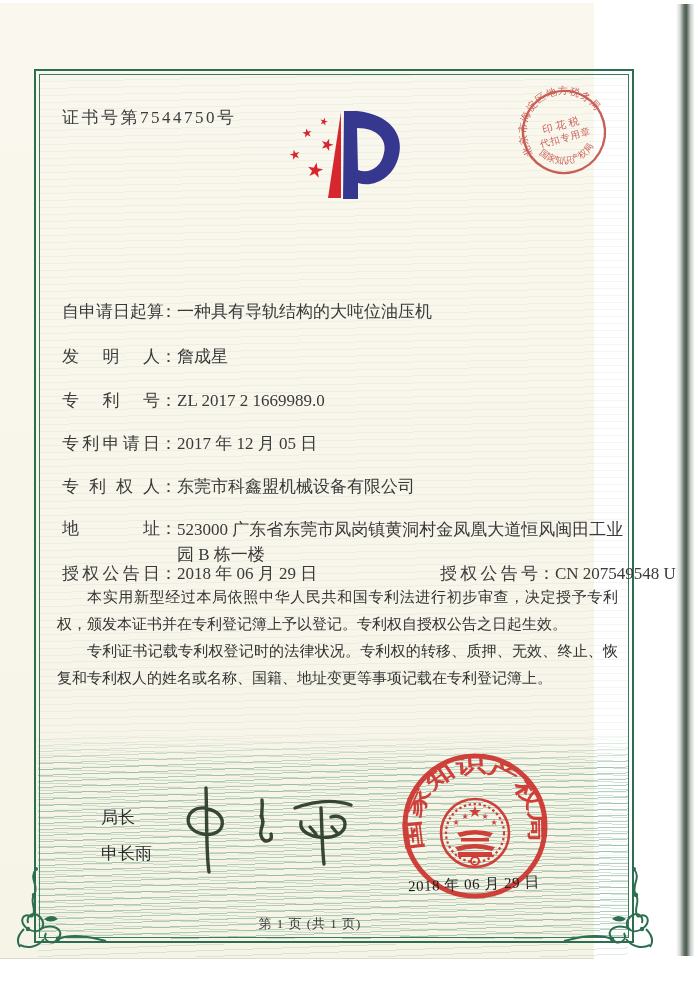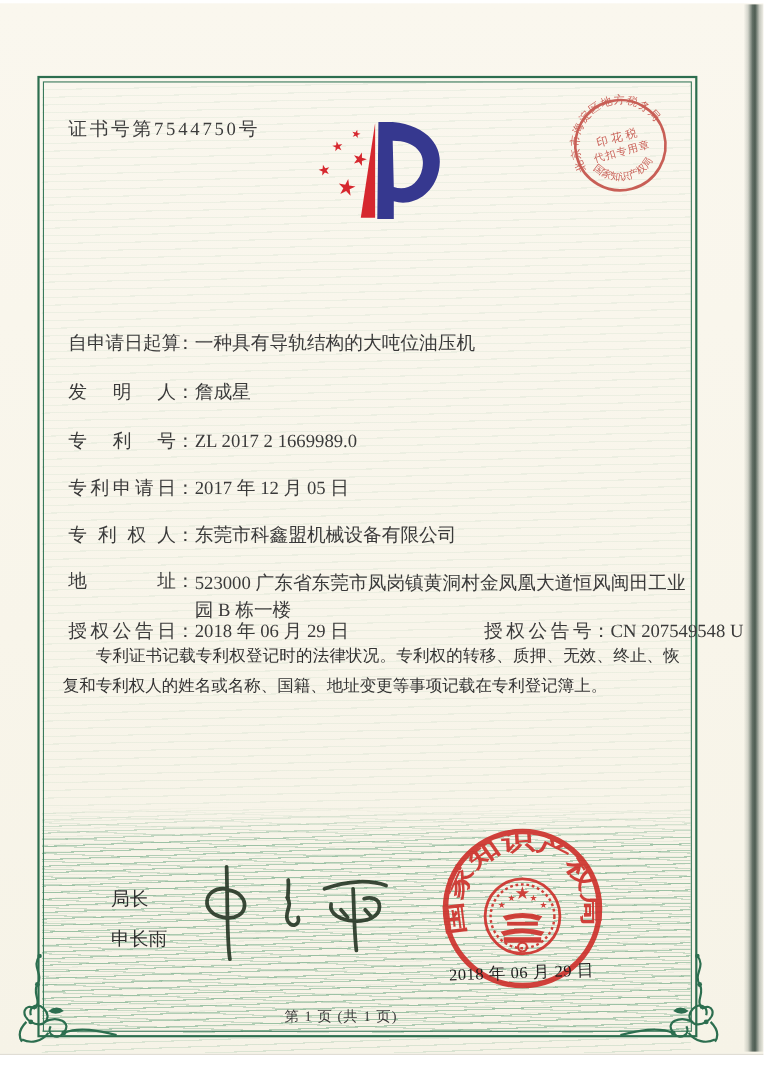--- a/index.html
+++ b/index.html
@@ -1,18 +1,18 @@
 <!DOCTYPE html>
 <html><head>
 <meta charset="utf-8">
 <style>
   html,body{margin:0;padding:0;background:#ffffff;}
   body{width:700px;height:990px;position:relative;overflow:hidden;
        font-family:"Liberation Serif","DejaVu Serif",serif;}
-  .paper{position:absolute;left:0;top:3px;width:694px;height:955px;
+  .paper{position:absolute;left:0;top:3px;width:594px;height:955px;
          background:linear-gradient(180deg,#faf7ee 0%,#f8f5ea 60%,#f6f3e7 100%);
          border-bottom:1px solid #dddad0;}
   .scan-edge{position:absolute;left:676px;top:4px;width:18px;height:952px;
          background:linear-gradient(90deg,rgba(90,105,95,0) 0%,rgba(90,105,95,.25) 22%,
                    rgba(72,88,78,.85) 45%,#4d5c52 58%,rgba(130,140,130,.45) 80%,
                    rgba(210,214,208,.25) 100%);}
   .frame-outer{position:absolute;left:34px;top:66px;width:596px;height:870px;
          border:2px solid #2c6e4f;}
   .frame-inner{position:absolute;left:3px;top:3px;right:3px;bottom:3px;
          border:1px solid #3a7a5c;}
@@ -115,20 +115,21 @@
   </div>
   <div class="frow" style="top:514px">
     <span class="flabel">地址</span><span>：</span><span class="fval addr-val">523000 广东省东莞市凤岗镇黄洞村金凤凰大道恒风闽田工业园 B 栋一楼</span>
   </div>
   <div class="frow" style="top:559px;right:12px;left:62px">
     <span class="flabel">授权公告日</span><span>：</span><span class="fval">2018 年 06 月 29 日</span>
     <span class="rightcol"><span class="flabel">授权公告号</span><span>：</span><span class="fval">CN 207549548 U</span></span>
   </div>
 
   <div class="body-text">
+    <p>本实用新型经过本局依照中华人民共和国专利法进行初步审查，决定授予专利权，颁发本证书并在专利登记簿上予以登记。专利权自授权公告之日起生效。</p>
     <p>专利证书记载专利权登记时的法律状况。专利权的转移、质押、无效、终止、恢复和专利权人的姓名或名称、国籍、地址变更等事项记载在专利登记簿上。</p>
   </div>
 
   <div class="officer">
     <div>局长</div>
     <div>申长雨</div>
   </div>
 
   <svg class="signature" width="205" height="100" viewBox="0 0 205 100">
     <g fill="none" stroke="#20301f" stroke-width="3.4" stroke-linecap="round" opacity="0.88">

